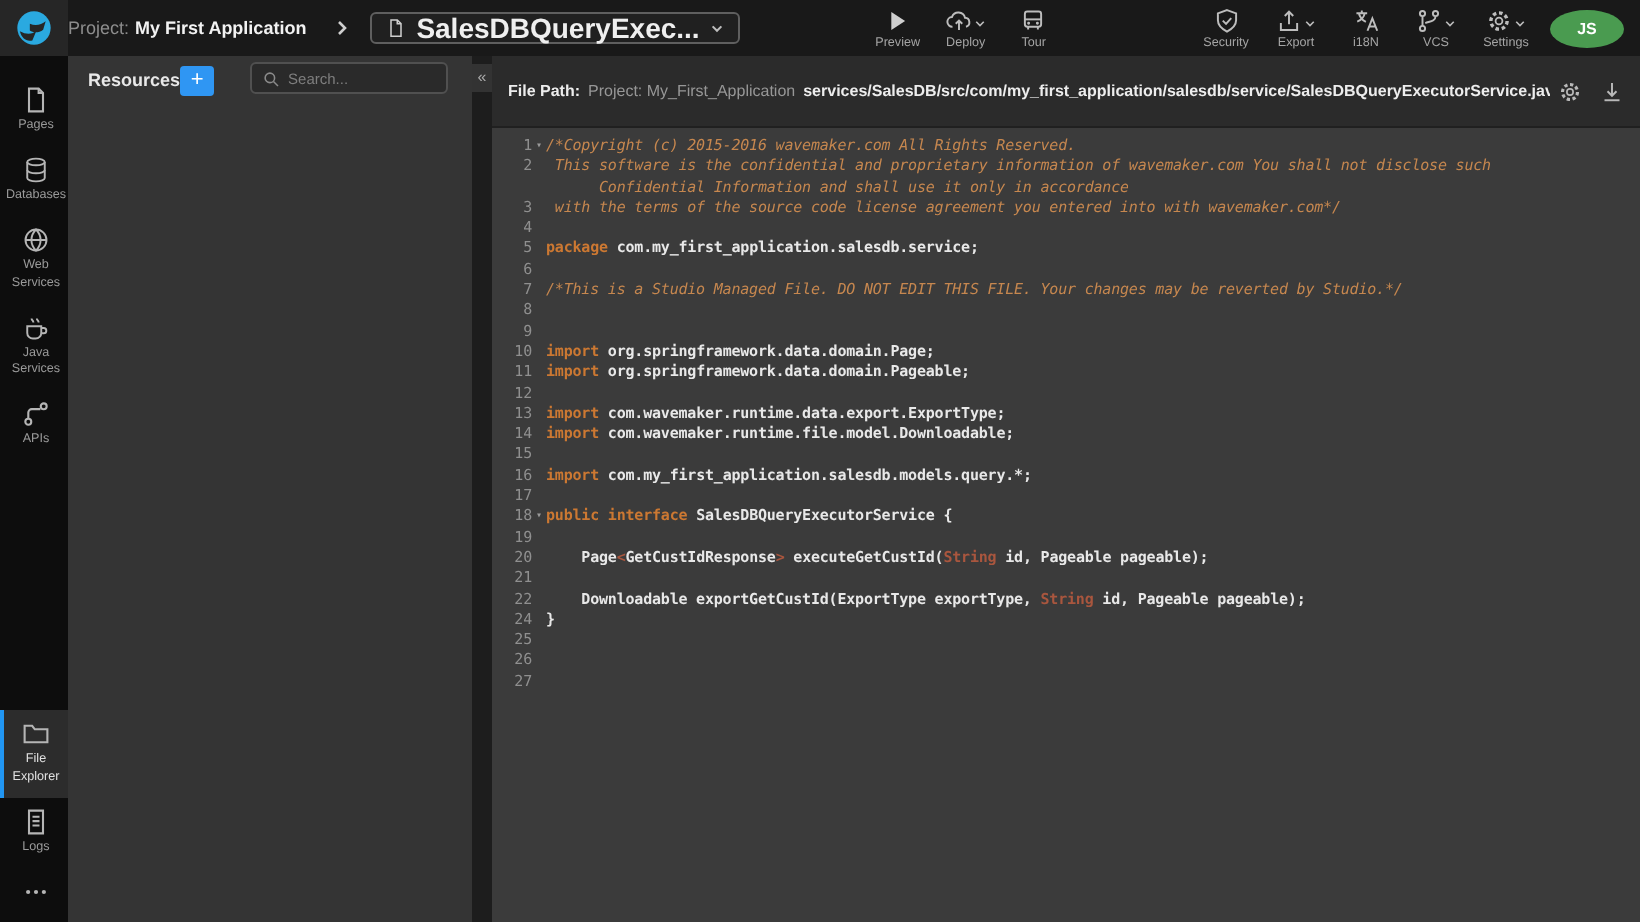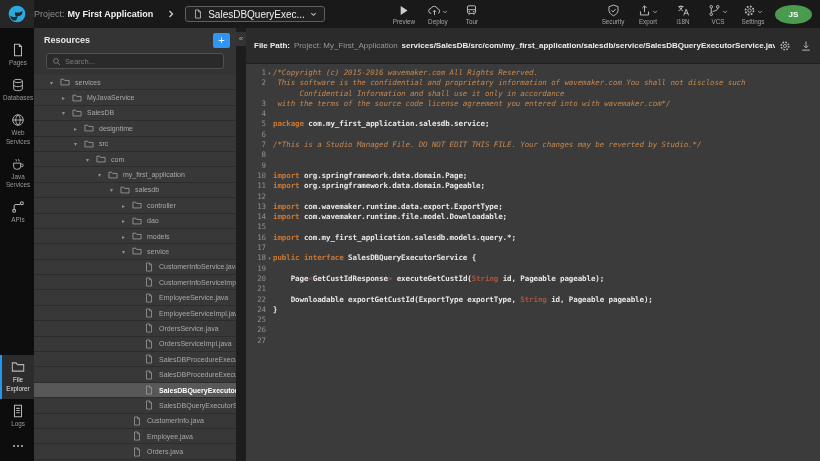--- a/index.html
+++ b/index.html
@@ -9,21 +9,21 @@
   
   .topbar { height:28px; background:#191919; display:flex; align-items:center; }
   .logo-tile { width:34px; height:28px; background:#262626; display:flex;
     align-items:center; justify-content:center; flex:none; cursor:pointer; }
   .project { font-size:9px; white-space:nowrap;text-align:right; }
   .plabel { color:#8d8d8d; }
   .pname  { color:#f2f2f2; margin-left:3px; font-weight:bold; }
   .crumb-chev { margin:0 10px 0 14px; width:8px; height:8px; display:flex; }
   .artefact { display:flex; align-items:center; gap:5px; border:1px solid #5f5f5f;
     border-radius:3px; height:16px; padding:0 7px; background:#202020;
-    color:#efefef; font-size:10px; font-weight:normal; cursor:pointer; }
+    color:#efefef; font-size:14px; font-weight:bold; cursor:pointer; }
   .artefact .ic { width:10px; height:12px; display:flex; }
   .tools-left { display:flex; margin-left:66px; gap:8px; }
   .tools-right { display:flex; gap:9px; margin-left:auto; margin-right:9px; }
   .tool { display:flex; flex-direction:column; align-items:center; min-width:26px; cursor:pointer; }
   .tool .top { display:flex; align-items:center; gap:1px; height:14px; }
   .tool .ic { width:13px; height:13px; display:flex; }
   .tool .cv { width:6px; height:6px; display:flex; margin-top:4px; }
   .tool .lb { font-size:6.3px; color:#a5a5a5; margin-top:1px; white-space:nowrap; }
   .avatar { width:37px; height:19px; border-radius:50%; background:#4a9b50; color:#fff;
     font-size:8px; font-weight:bold; display:flex; align-items:center;
@@ -38,21 +38,21 @@
   .sb-item { display:flex; flex-direction:column; align-items:center;
     padding:5px 0 6px; cursor:pointer; border-left:2px solid transparent; }
   .sb-item .ic { width:14px; height:14px; display:flex; }
   .sb-item .lb { font-size:6.3px; color:#9a9a9a; text-align:center; line-height:1.3;
     margin-top:2px; }
   .sb-item.active { background:#2c2c2c; border-left:2px solid #2196f3; }
   .sb-item.active .lb { color:#e0e0e0; }
   .sb-bottom { margin-top:auto; }
 
   
-  .resources { width:202px; background:#343434; display:flex; flex-direction:column; flex:none; }
+  .resources { width:202px; background:#343434; display:flex; flex-direction:row; flex:none; }
   .res-header { height:22px; display:flex; align-items:center; padding:2px 4px 0 10px; }
   .res-title { font-size:9px; font-weight:bold; color:#e8e8e8; flex:1; }
   .add-btn { width:17px; height:15px; background:#2f96f3; color:#fff; border:none;
     border-radius:2px; font-size:11px; line-height:13px; cursor:pointer; margin-right:2px; }
   .search-box { margin:3px 12px 6px; height:16px; background:#2a2a2a;
     border:1px solid #505050; border-radius:3px; display:flex; align-items:center;
     padding:0 5px; gap:4px; }
   .search-box .ic { width:9px; height:9px; display:flex; flex:none; }
   .search-box input { background:transparent; border:none; outline:none; color:#bbb;
     font-size:7.5px; width:100%; font-family:"Liberation Sans", sans-serif; }

